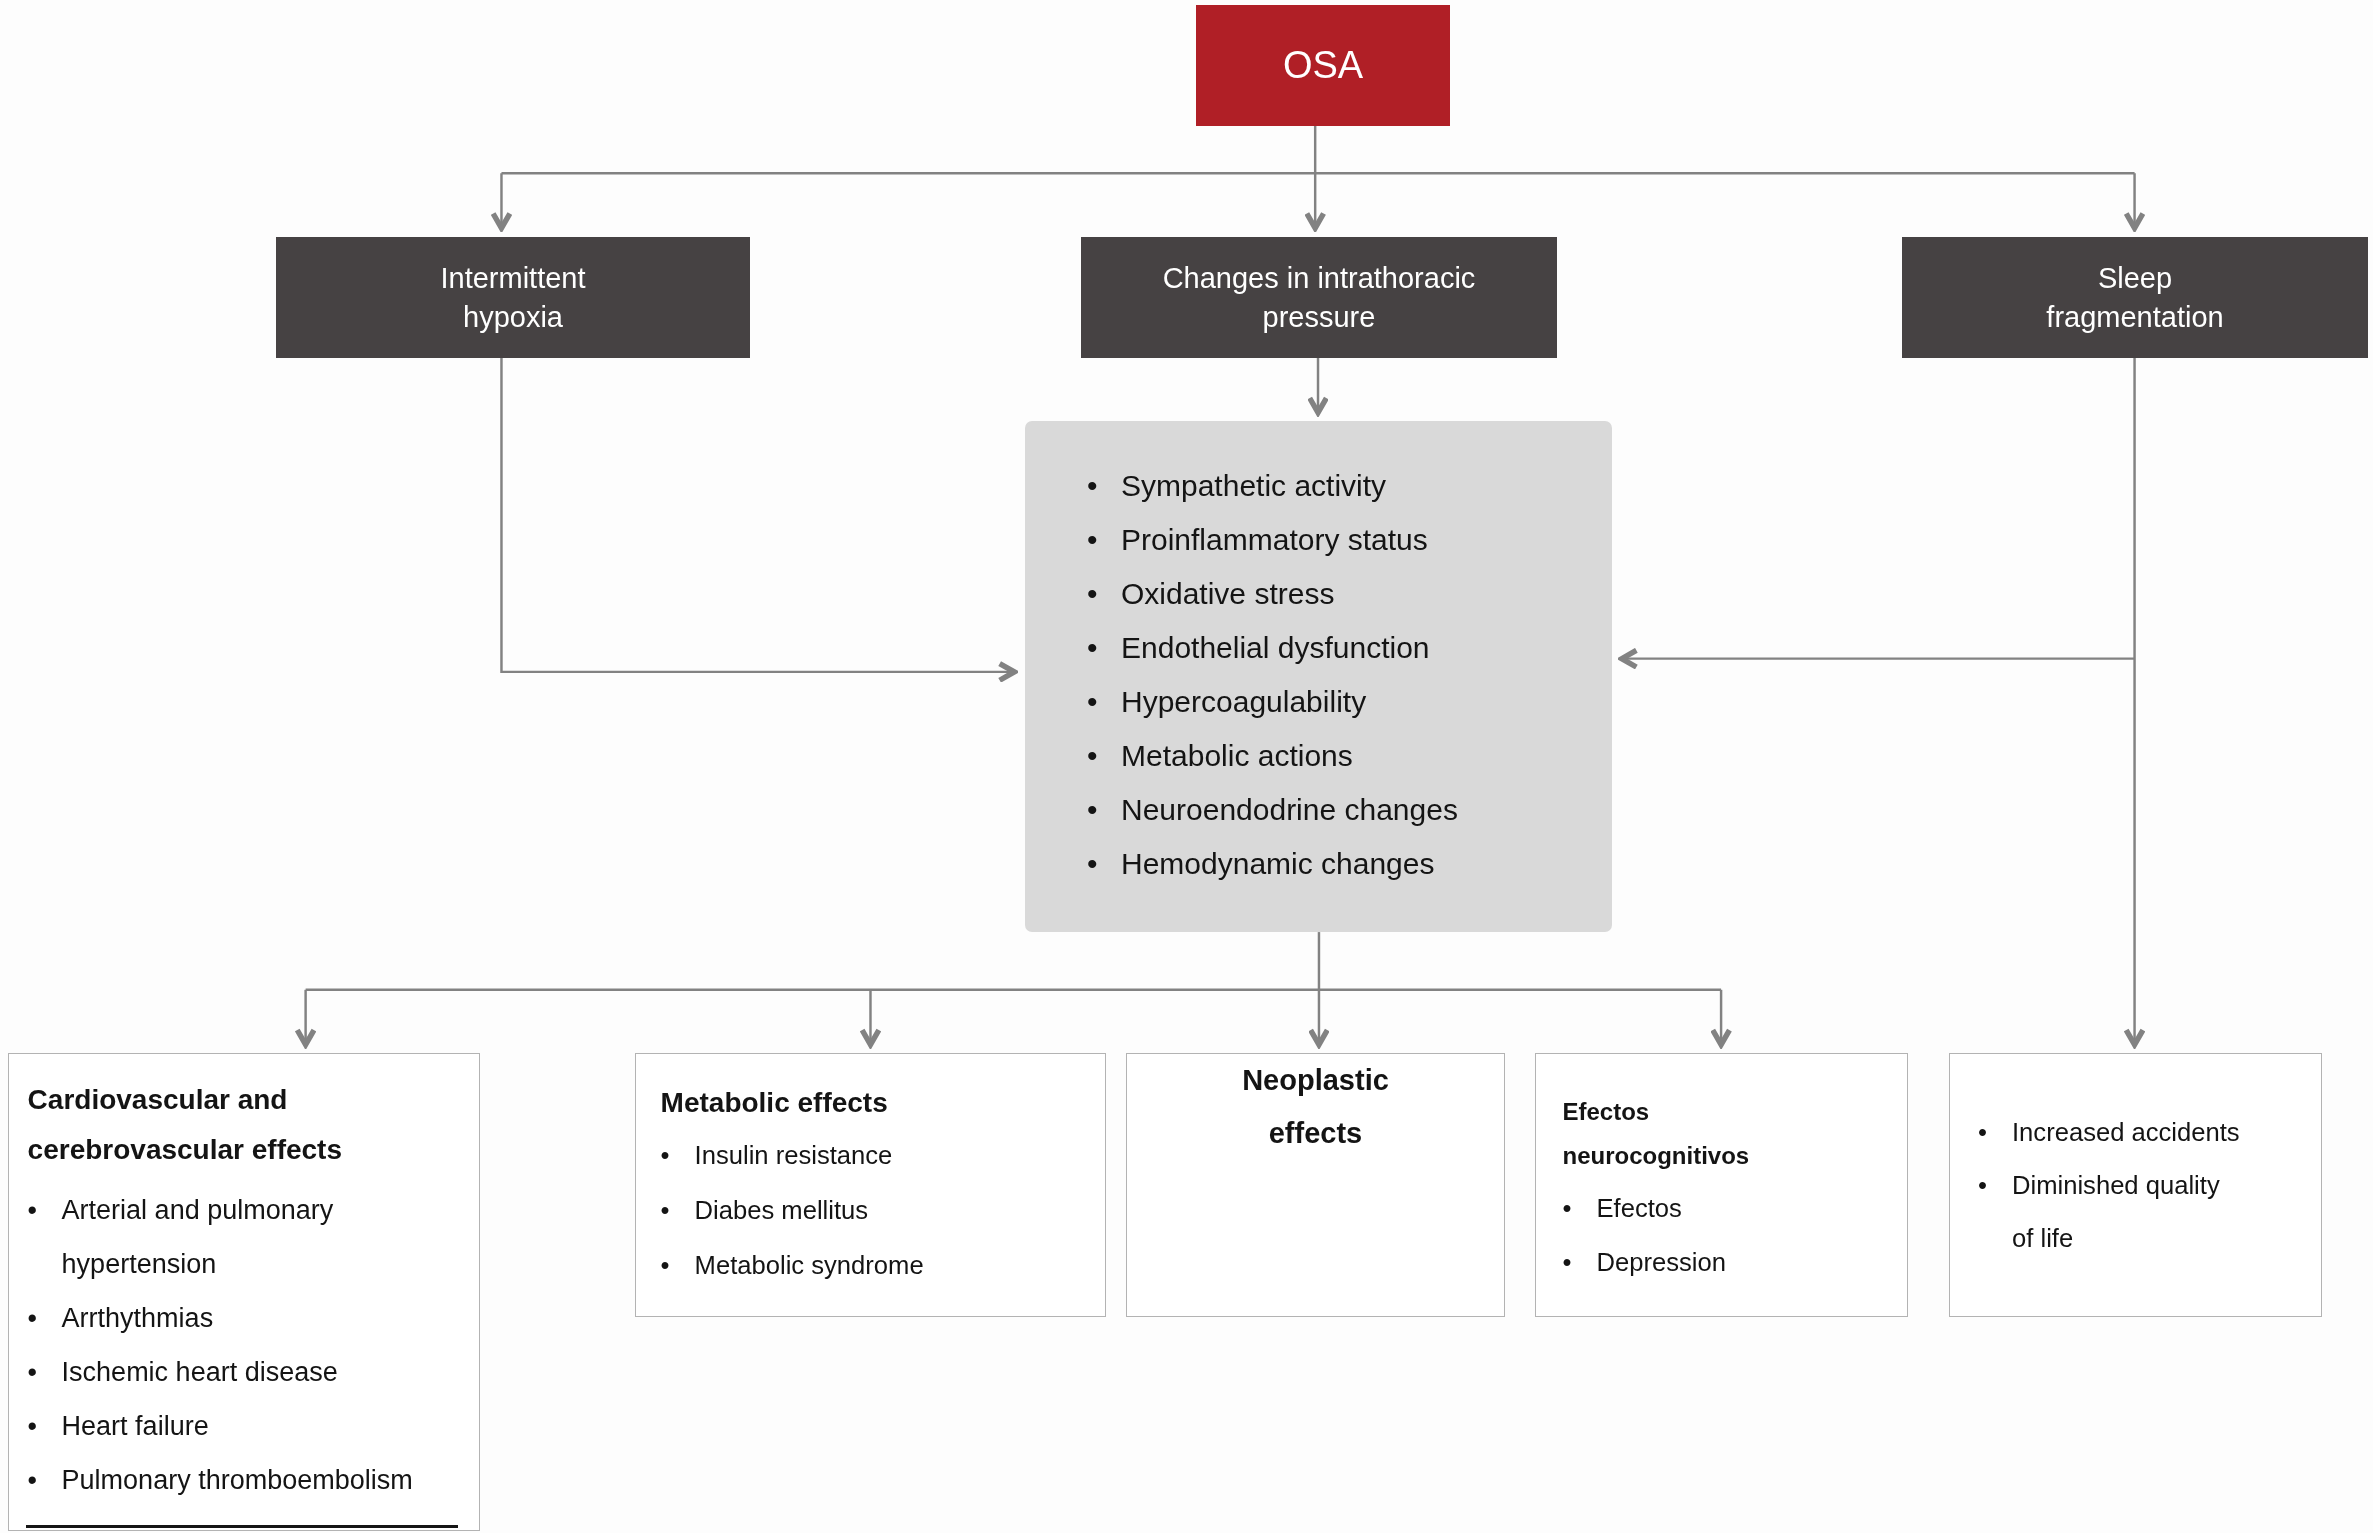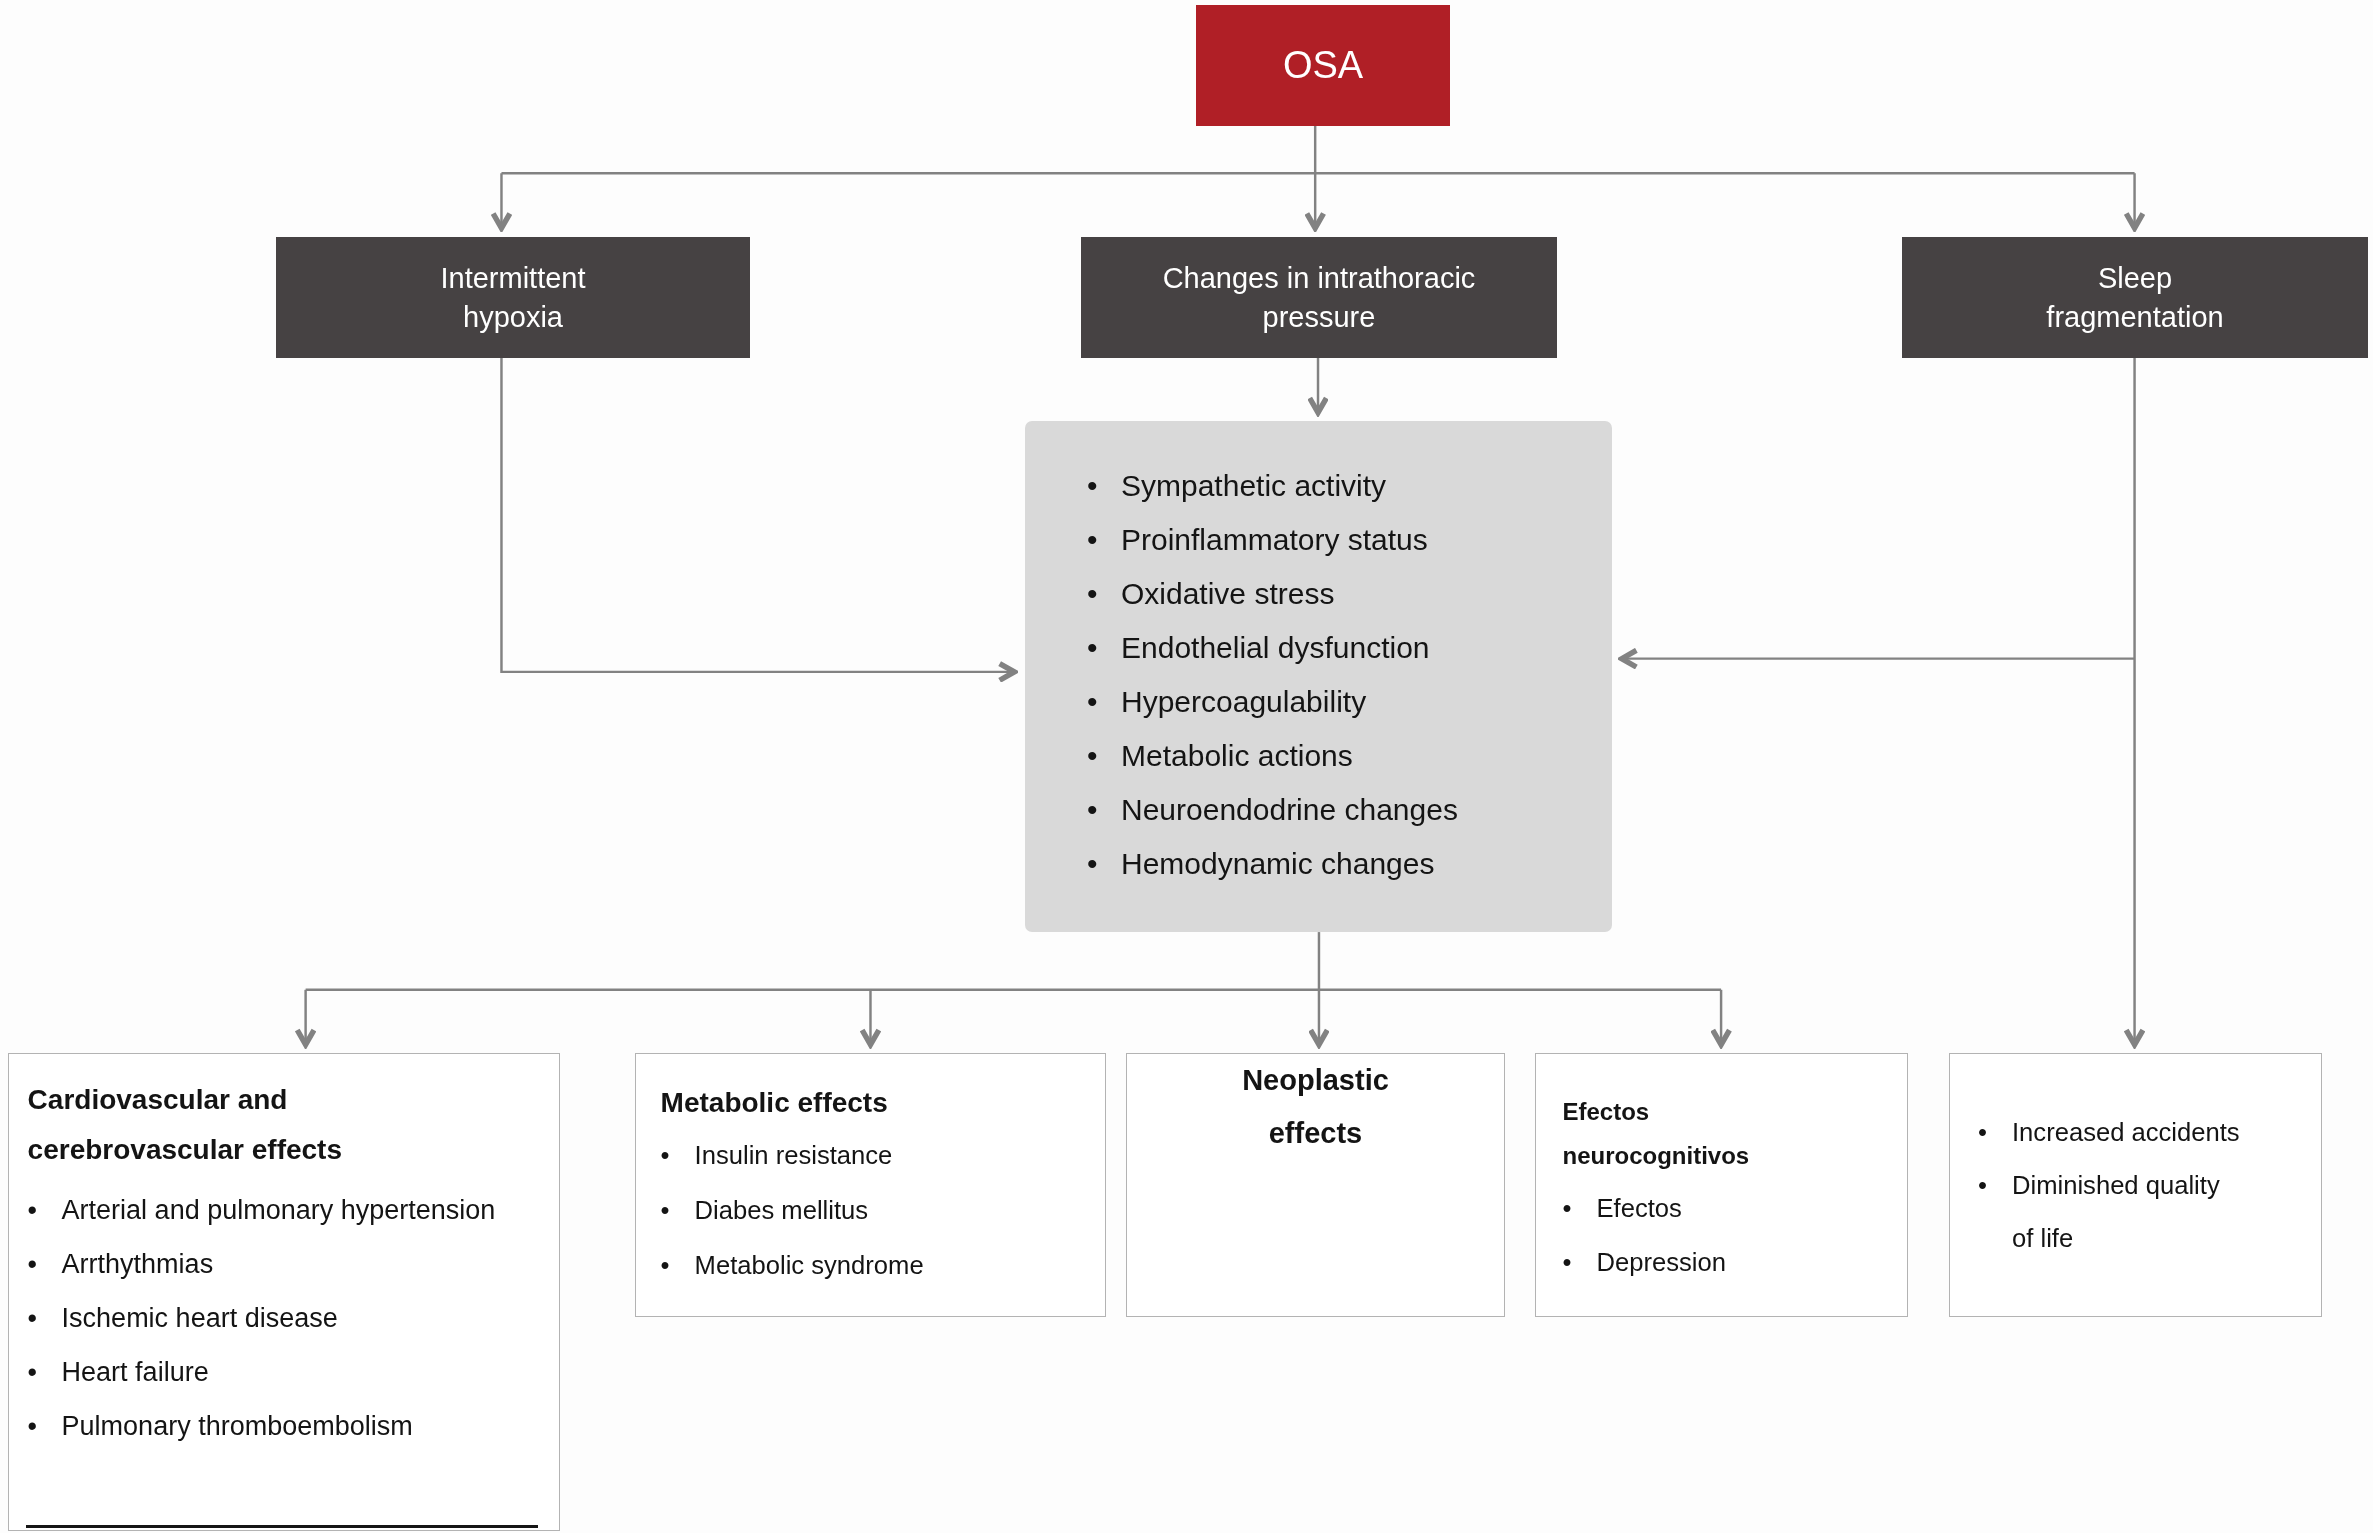--- a/index.html
+++ b/index.html
@@ -23,21 +23,21 @@
     display:flex;align-items:center;justify-content:center;text-align:center;white-space:pre-line;
   }
   #mech-hypoxia{left:276px;top:237px;width:474px;height:121px;}
   #mech-pressure{left:1081px;top:237px;width:476px;height:121px;}
   #mech-fragmentation{left:1902px;top:237px;width:466px;height:121px;}
   .mediators{left:1025px;top:421px;width:587px;height:511px;background:var(--c-mediators);border-radius:7px;}
   .mediators ul{list-style:none;margin:0;padding:38px 9.5px 0 62px;font-size:30px;line-height:54px;}
   li.b{position:relative;padding-left:34px;white-space:pre-line;}
   li.b::before{content:"\2022";position:absolute;left:0;top:0;}
   .outcome{position:absolute;background:#fff;border:1.9px solid var(--c-border);box-sizing:border-box;}
-  #out-cardio{left:7.6px;top:1053px;width:552px;height:478px;}
+  #out-cardio{left:7.6px;top:1053px;width:472px;height:478px;}
   #out-metabolic{left:635px;top:1053px;width:471px;height:264px;}
   #out-neoplastic{left:1126px;top:1053px;width:379px;height:264px;
     display:flex;justify-content:center;text-align:center;
     font-size:29px;font-weight:bold;line-height:53px;white-space:pre-line;}
   #out-neuro{left:1535px;top:1053px;width:373px;height:264px;}
   #out-qol{left:1949px;top:1053px;width:373px;height:264px;}
   .outcome .title{font-weight:bold;white-space:pre-line;}
   #out-cardio .title{margin:21px 0 0 19px;font-size:28px;line-height:50px;}
   #out-cardio ul{list-style:none;margin:7.6px 0 0 19px;padding:0;font-size:27px;line-height:54px;}
   #out-metabolic .title{margin:30px 0 0 24.6px;font-size:28px;line-height:38px;}

